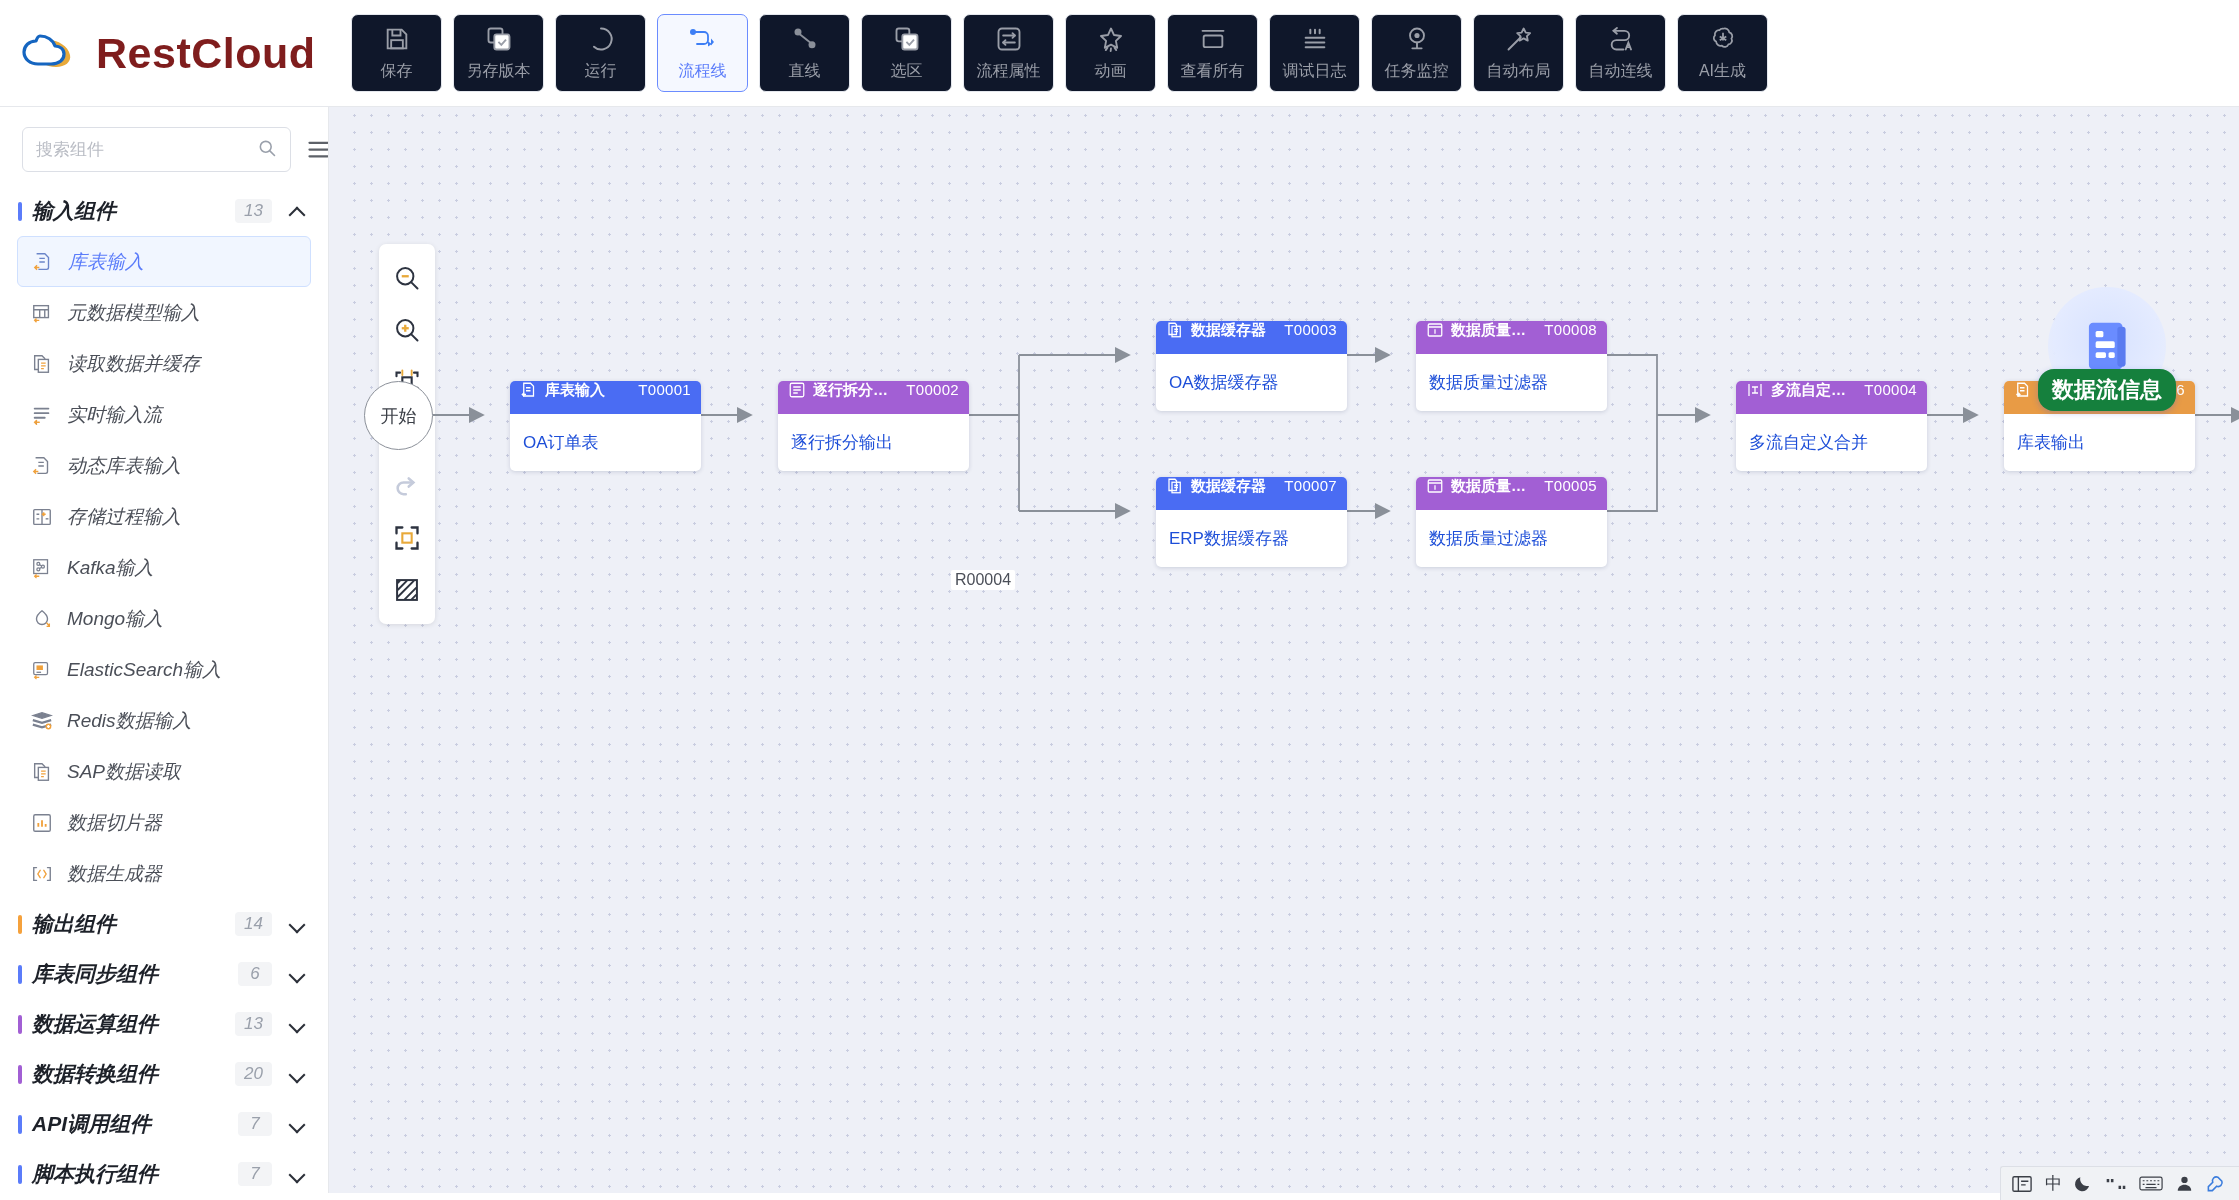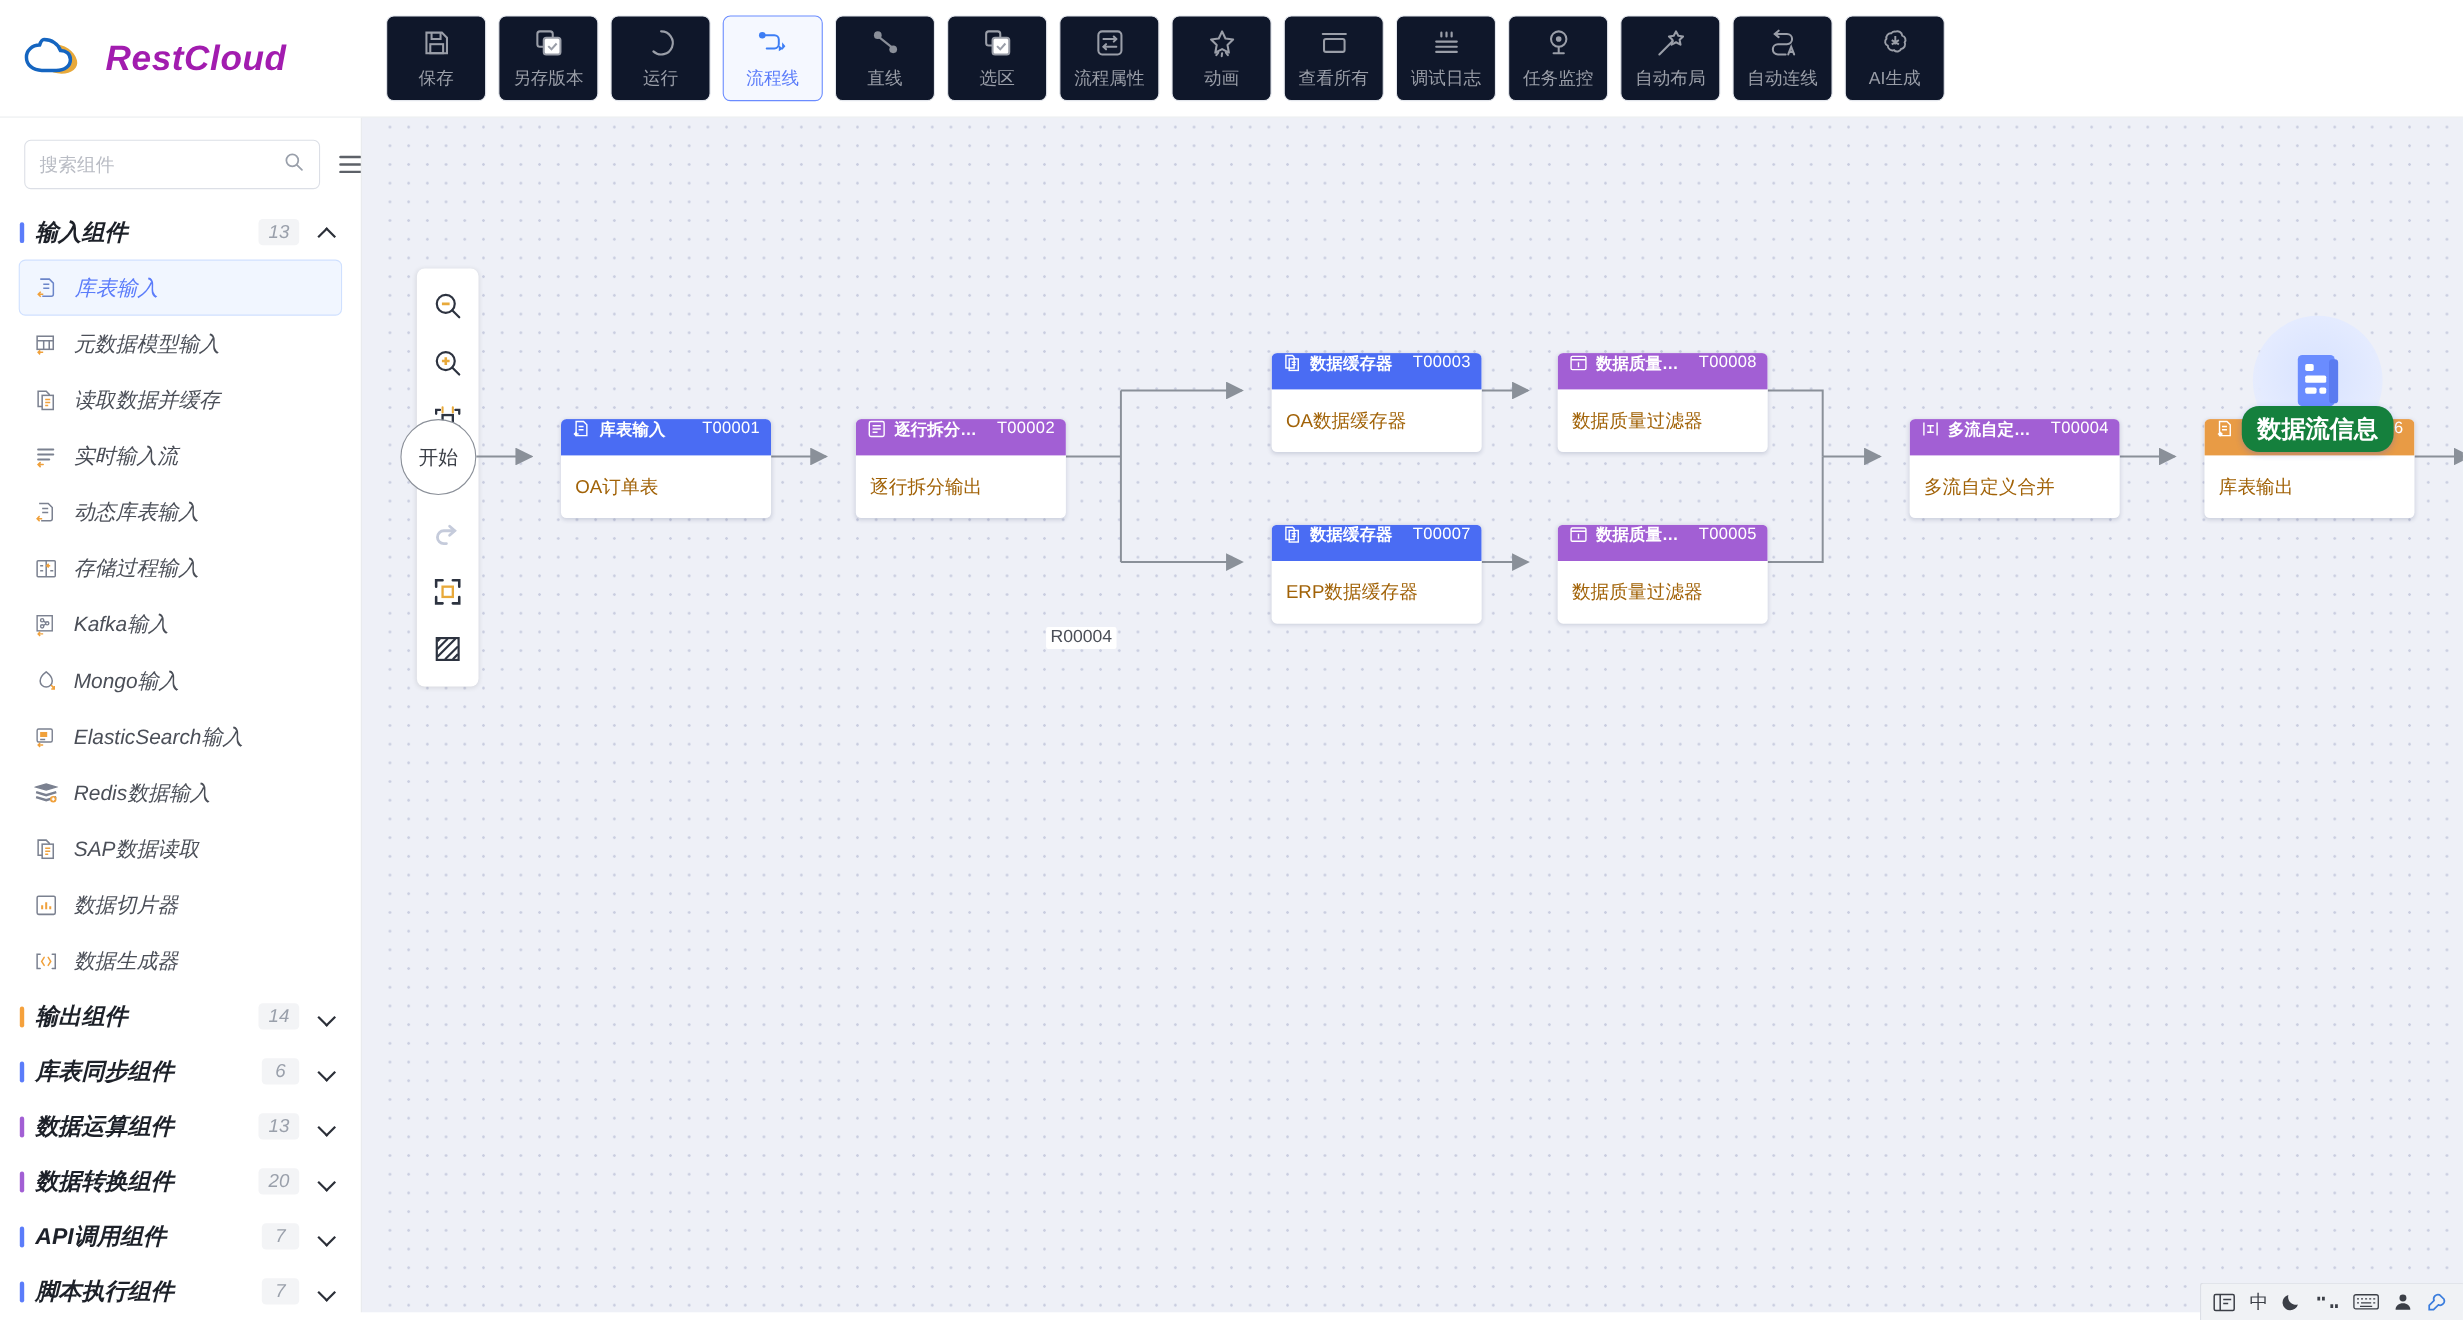--- a/index.html
+++ b/index.html
@@ -11,21 +11,21 @@
   .app { width: 2239px; height: 1200px; display: flex; flex-direction: column; position: relative; }
 
   
   .topbar {
     height: 107px; min-height: 107px; background: #fff;
     border-bottom: 1px solid #e6e8ec;
     display: flex; align-items: center; padding-left: 22px;
   }
   .brand { display: flex; align-items: center; gap: 16px; width: 305px; min-width: 305px; }
   .brand-logo { width: 58px; height: 50px; position: relative; }
-  .brand-name { font-size: 32px; font-weight: 700; color: #a21caf; letter-spacing: .5px; font-style: italic; }
+  .brand-name { font-size: 43px; font-weight: 700; color: #7f1d1d; letter-spacing: .5px; }
 
   .tools { display: flex; align-items: center; gap: 11px; padding-left: 24px; }
   .tool {
     width: 91px; height: 78px; border: 1px solid #e4e7ed; border-radius: 7px;
     background: #0f172a; display: flex; flex-direction: column; align-items: center;
     justify-content: center; gap: 7px; cursor: pointer;
   }
   .tool .ticon { height: 30px; display: flex; align-items: center; justify-content: center; }
   .tool .tlabel { font-size: 16px; color: #9a9ea8; white-space: nowrap; }
   .tool.active { border-color: #6b8cff; background: #f5f8ff; }
@@ -102,21 +102,21 @@
   .node {
     position: absolute; width: 191px; background: #fff; border-radius: 5px;
     box-shadow: 0 1px 4px rgba(30,40,90,.17); overflow: hidden;
   }
   .node .nhead {
     height: 33px; display: flex; gap: 7px; padding: 0 10px;
     color: #fff; font-size: 15px; font-weight: 600; white-space: nowrap;
   }
   .node .nhead .nh-title { flex: 1; overflow: hidden; text-overflow: ellipsis; }
   .node .nhead .nh-id { font-size: 15px; font-weight: 400; letter-spacing: .3px; }
-  .node .nbody { height: 57px; display: flex; align-items: center; padding: 17px 13px; font-size: 17px; color: #a16207; }
+  .node .nbody { height: 57px; display: flex; align-items: center; padding: 17px 13px; font-size: 17px; color: #1d4ed8; }
   .nh-ic { width: 18px; height: 18px; flex-shrink: 0; }
 
   .terminal {
     position: absolute; width: 69px; height: 69px; border-radius: 50%;
     border: 1.6px solid #8b9099; background: #fff;
     display: flex; align-items: center; justify-content: center;
     font-size: 18px; color: #3b3f47;
   }
 
   .edge { position: absolute; overflow: visible; pointer-events: none; }

